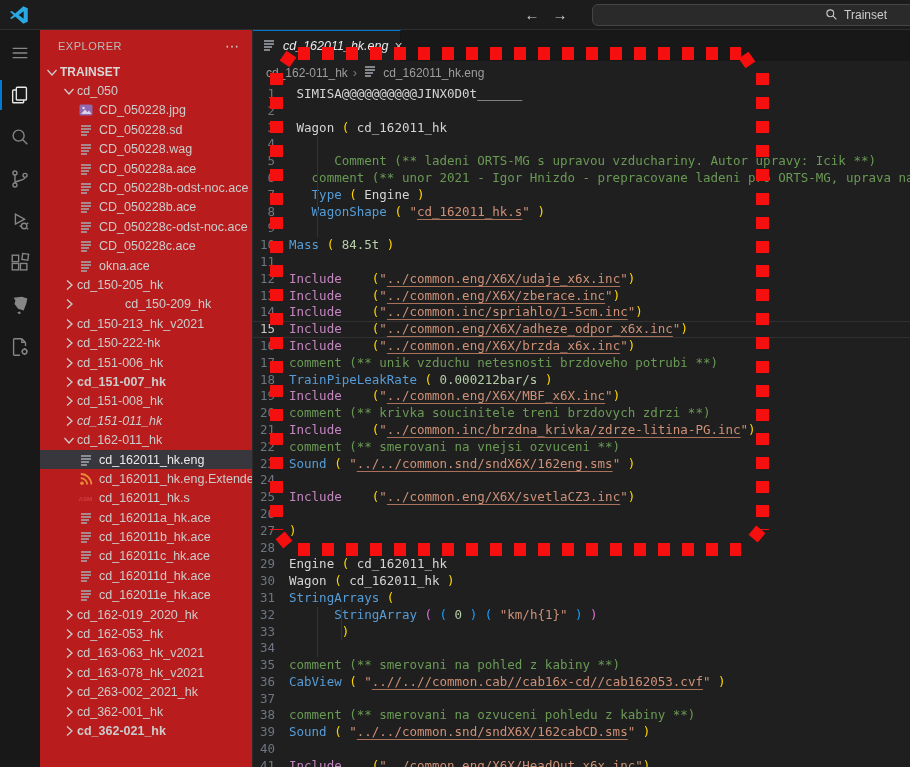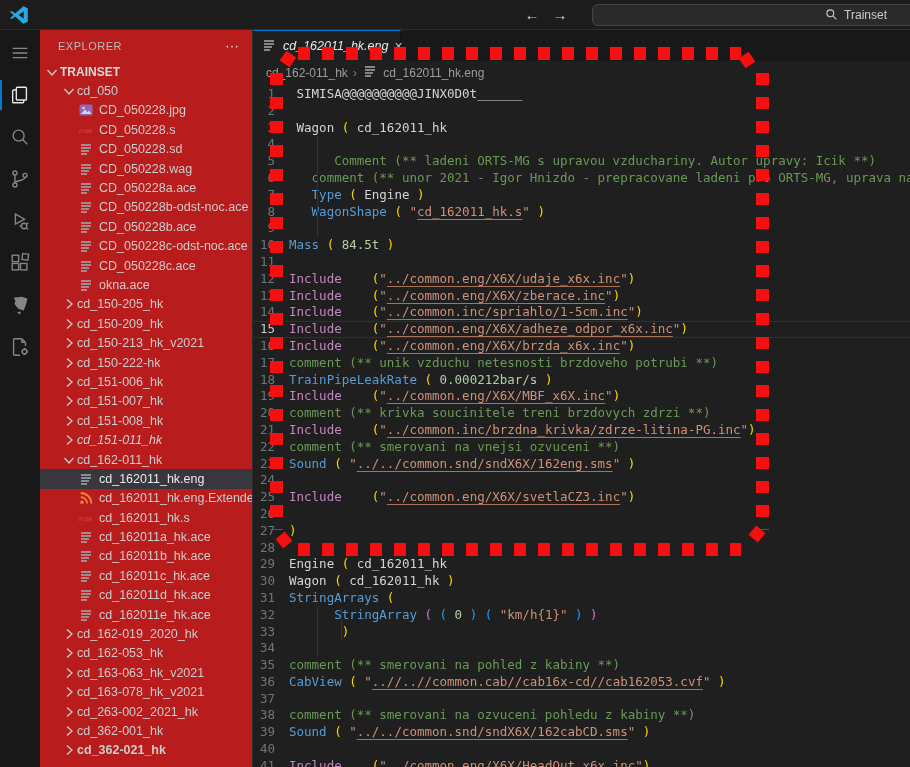--- a/index.html
+++ b/index.html
@@ -168,28 +168,20 @@
                 <rect x="1.5" y="2.5" width="13" height="11" rx="1.5" fill="#9068b0"></rect>
                 <circle cx="5.5" cy="6" r="1.3" fill="#ddd2ea"></circle>
                 <path d="M3 12l4-4.5 2.5 2.7 1.5-1.6 2.5 3.4z" fill="#ddd2ea"></path>
               </svg>
             </span>
             <span class="lbl">CD_050228.jpg</span>
           </div>
           <div class="row" style="padding-left: 38px;">
             <span class="ficon">
               <svg width="16" height="16" viewBox="0 0 16 16">
-                <text x="0.5" y="11" font-family="Liberation Sans, sans-serif" font-size="6.2" font-weight="bold" fill="#cc3e44">ASM</text>
-              </svg>
-            </span>
-            <span class="lbl">CD_050228.s</span>
-          </div>
-          <div class="row" style="padding-left: 38px;">
-            <span class="ficon">
-              <svg width="16" height="16" viewBox="0 0 16 16">
                 <path d="M3 4h10M3 7h10M3 10h8M3 13h6" stroke="#a5abb3" stroke-width="1.4"></path>
               </svg>
             </span>
             <span class="lbl">CD_050228.sd</span>
           </div>
           <div class="row" style="padding-left: 38px;">
             <span class="ficon">
               <svg width="16" height="16" viewBox="0 0 16 16">
                 <path d="M3 4h10M3 7h10M3 10h8M3 13h6" stroke="#a5abb3" stroke-width="1.4"></path>
               </svg>
@@ -245,21 +237,21 @@
             <span class="lbl">okna.ace</span>
           </div>
           <div class="row" style="padding-left: 21px;">
             <span class="chev">
               <svg width="16" height="16" viewBox="0 0 16 16">
                 <polyline points="6,3.5 11,8 6,12.5" fill="none" stroke="#cccccc" stroke-width="1.3"></polyline>
               </svg>
             </span>
             <span class="lbl">cd_150-205_hk</span>
           </div>
-          <div class="row" style="padding-left: 21px;">
+          <div class="row" style="padding-left: 21px; gap: 48px;">
             <span class="chev">
               <svg width="16" height="16" viewBox="0 0 16 16">
                 <polyline points="6,3.5 11,8 6,12.5" fill="none" stroke="#cccccc" stroke-width="1.3"></polyline>
               </svg>
             </span>
             <span class="lbl">cd_150-209_hk</span>
           </div>
           <div class="row" style="padding-left: 21px;">
             <span class="chev">
               <svg width="16" height="16" viewBox="0 0 16 16">
@@ -277,21 +269,21 @@
             <span class="lbl">cd_150-222-hk</span>
           </div>
           <div class="row" style="padding-left: 21px;">
             <span class="chev">
               <svg width="16" height="16" viewBox="0 0 16 16">
                 <polyline points="6,3.5 11,8 6,12.5" fill="none" stroke="#cccccc" stroke-width="1.3"></polyline>
               </svg>
             </span>
             <span class="lbl">cd_151-006_hk</span>
           </div>
-          <div class="row" style="padding-left: 21px;">
+          <div class="row" style="padding-left: 21px; font-weight: bold;">
             <span class="chev">
               <svg width="16" height="16" viewBox="0 0 16 16">
                 <polyline points="6,3.5 11,8 6,12.5" fill="none" stroke="#cccccc" stroke-width="1.3"></polyline>
               </svg>
             </span>
             <span class="lbl">cd_151-007_hk</span>
           </div>
           <div class="row" style="padding-left: 21px;">
             <span class="chev">
               <svg width="16" height="16" viewBox="0 0 16 16">

